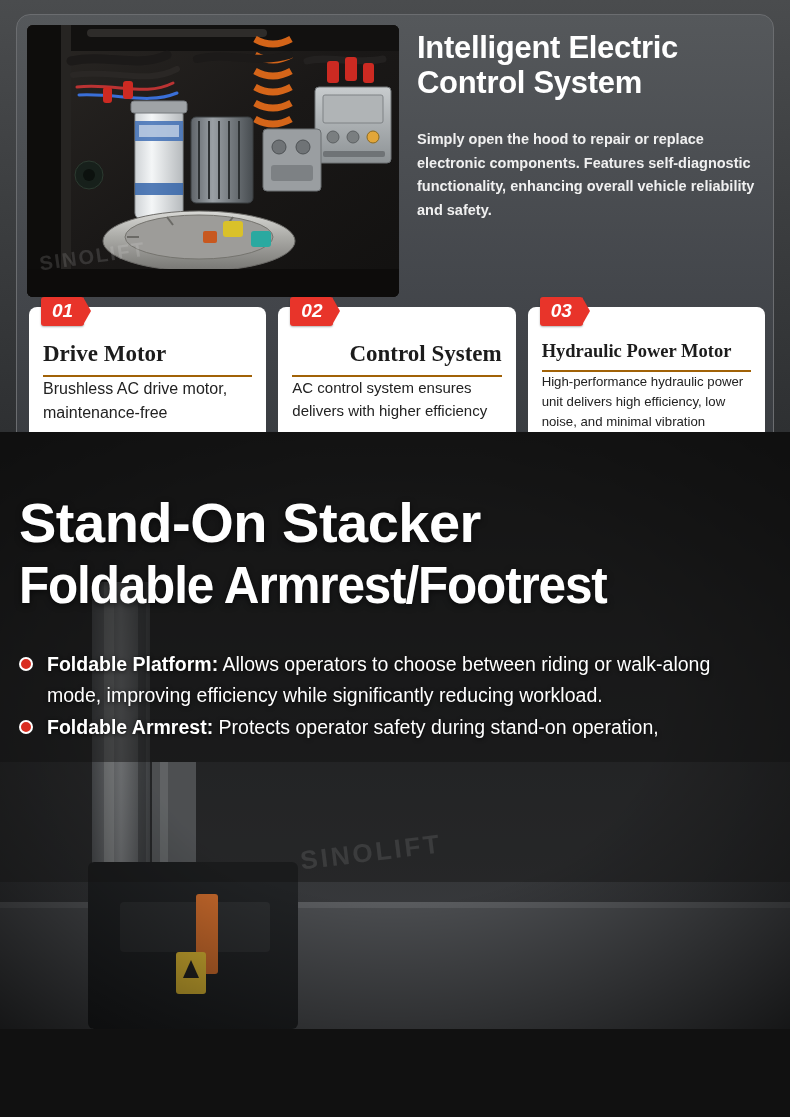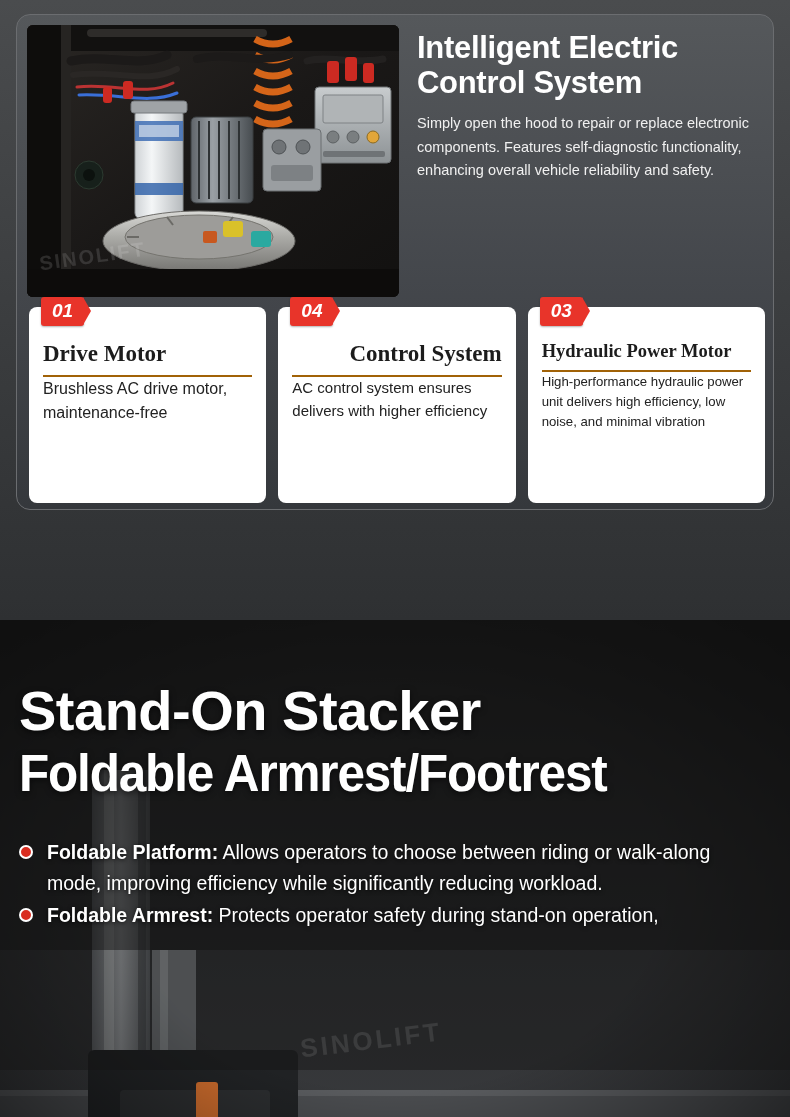--- a/index.html
+++ b/index.html
@@ -15,21 +15,21 @@
     position: relative;
     width: 790px;
     height: 1117px;
     background: #111;
   }
 
   
   .top-section {
     position: relative;
     width: 790px;
-    height: 620px;
+    height: 432px;
     background: linear-gradient(180deg, #4a4c4e 0%, #3a3c3e 55%, #2e3032 100%);
     padding: 14px 0 10px 16px;
   }
   .top-inner {
     position: relative;
     width: 758px;
     height: 496px;
     border: 1px solid #6b6d70;
     border-radius: 14px;
     background: linear-gradient(180deg, #55585b 0%, #42454a 60%, #35383c 100%);
@@ -58,25 +58,25 @@
     width: 344px;
   }
   .headline {
     font-size: 31px;
     line-height: 1.12;
     font-weight: bold;
     color: #ffffff;
     letter-spacing: -0.3px;
   }
   .subtext {
-    margin-top: 12px;
+    margin-top: 28px;
     font-size: 14.5px;
     line-height: 1.62;
     color: #f0f0f0;
-    font-weight: 400;
+    font-weight: 700;
   }
 
   
   .cards {
     position: absolute;
     left: 12px;
     top: 292px;
     width: 736px;
     display: flex;
     gap: 12px;
@@ -347,21 +347,21 @@
 
       <div class="cards">
 
         <div class="card">
           <div class="badge">01</div>
           <div class="card-title t1">Drive Motor</div>
           <div class="card-body b1">Brushless AC drive motor, maintenance-free</div>
         </div>
 
         <div class="card">
-          <div class="badge">04</div>
+          <div class="badge">02</div>
           <div class="card-title t2">Control System</div>
           <div class="card-body b2">AC control system ensures delivers with higher efficiency</div>
         </div>
 
         <div class="card">
           <div class="badge">03</div>
           <div class="card-title t3">Hydraulic Power Motor</div>
           <div class="card-body b3">High-performance hydraulic power unit delivers high efficiency, low noise, and minimal vibration</div>
         </div>
 

